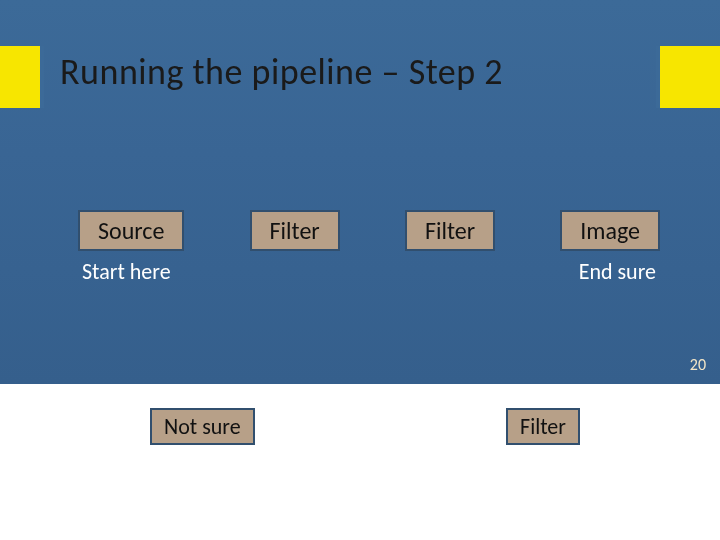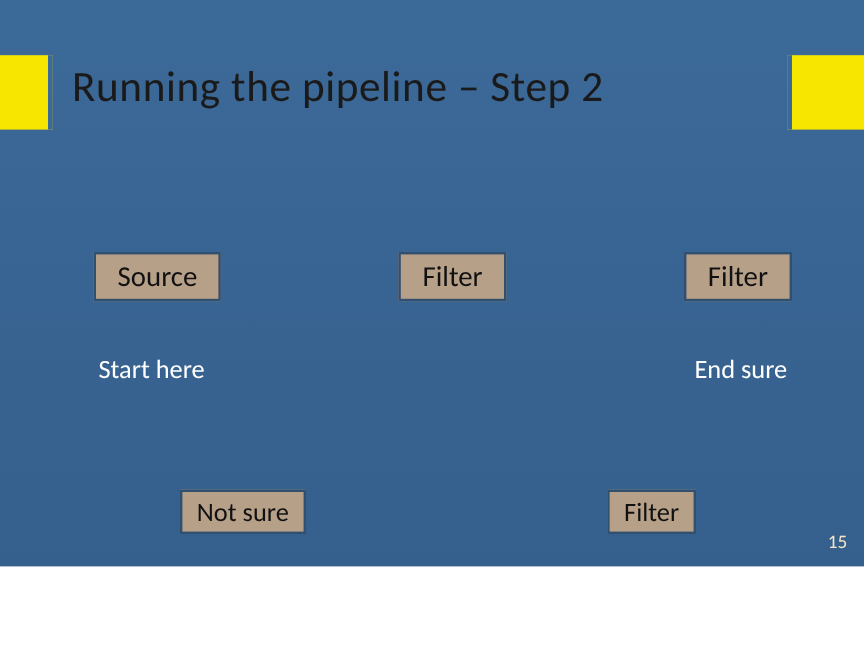--- a/index.html
+++ b/index.html
@@ -6,21 +6,21 @@
     margin: 0;
     padding: 0;
     width: 720px;
     height: 540px;
     overflow: hidden;
     font-family: Calibri, "Segoe UI", Arial, sans-serif;
   }
   .slide {
     position: relative;
     width: 720px;
-    height: 472px;
+    height: 384px;
     background: linear-gradient(to bottom, #3c6a98 0%, #396594 40%, #355f8c 100%);
     color: #fff;
   }
   
   .title-band {
     position: absolute;
     top: 46px;
     left: 0;
     right: 0;
     height: 62px;
@@ -71,21 +71,20 @@
   .box.small {
     padding: 3px 12px;
     font-size: 22px;
     text-align: center;
   }
   
   .label {
     position: absolute;
     font-size: 22px;
     color: #fff;
-    margin-top: 36px;
   }
   .label.start {
     top: 258px;
     left: 82px;
   }
   .label.end {
     top: 258px;
     right: 64px;
   }
   
@@ -116,25 +115,26 @@
   <div class="title-band">
     <div class="yellow-bar yellow-left"></div>
     <div class="yellow-bar yellow-right"></div>
     <div class="title-text">Running the pipeline – Step 2</div>
   </div>
 
   <div class="row1">
     <div class="box">Source</div>
     <div class="box">Filter</div>
     <div class="box">Filter</div>
+    <div class="box">Image</div>
   </div>
 
   <div class="label start">Start here</div>
   <div class="label end">End sure</div>
 
   <div class="row2">
     <div class="box small">Not sure</div>
     <div class="box small">Filter</div>
   </div>
 
-  <div class="pagenum">15</div>
+  <div class="pagenum">20</div>
 
 </div>
 
 </body></html>

